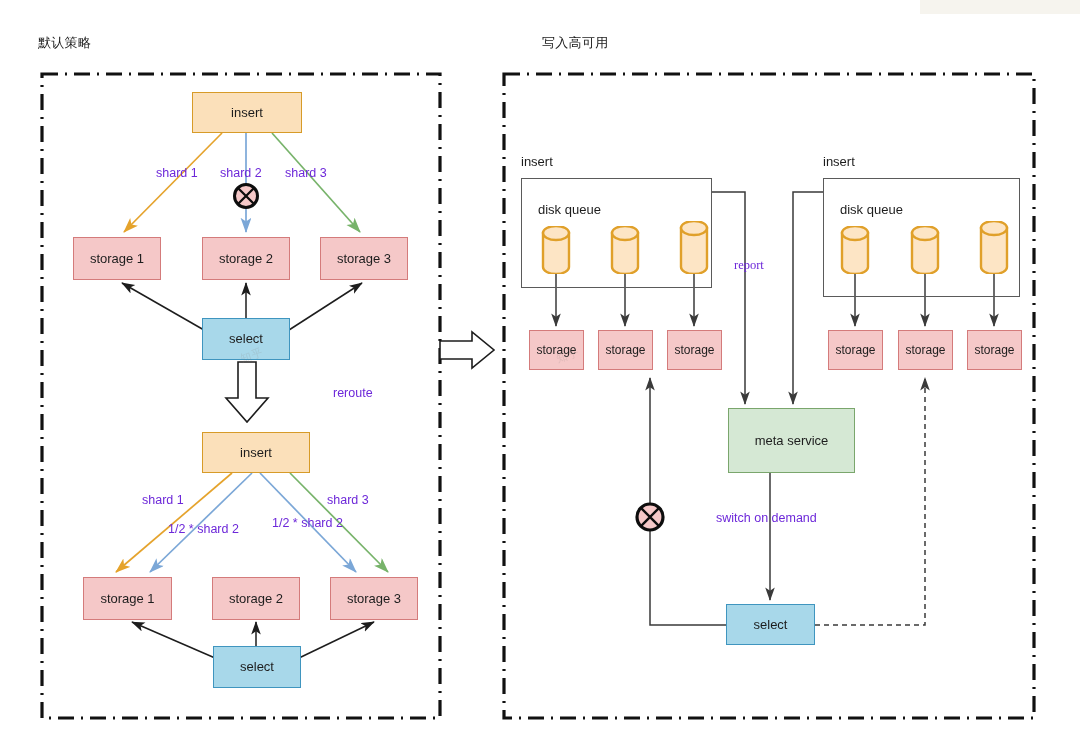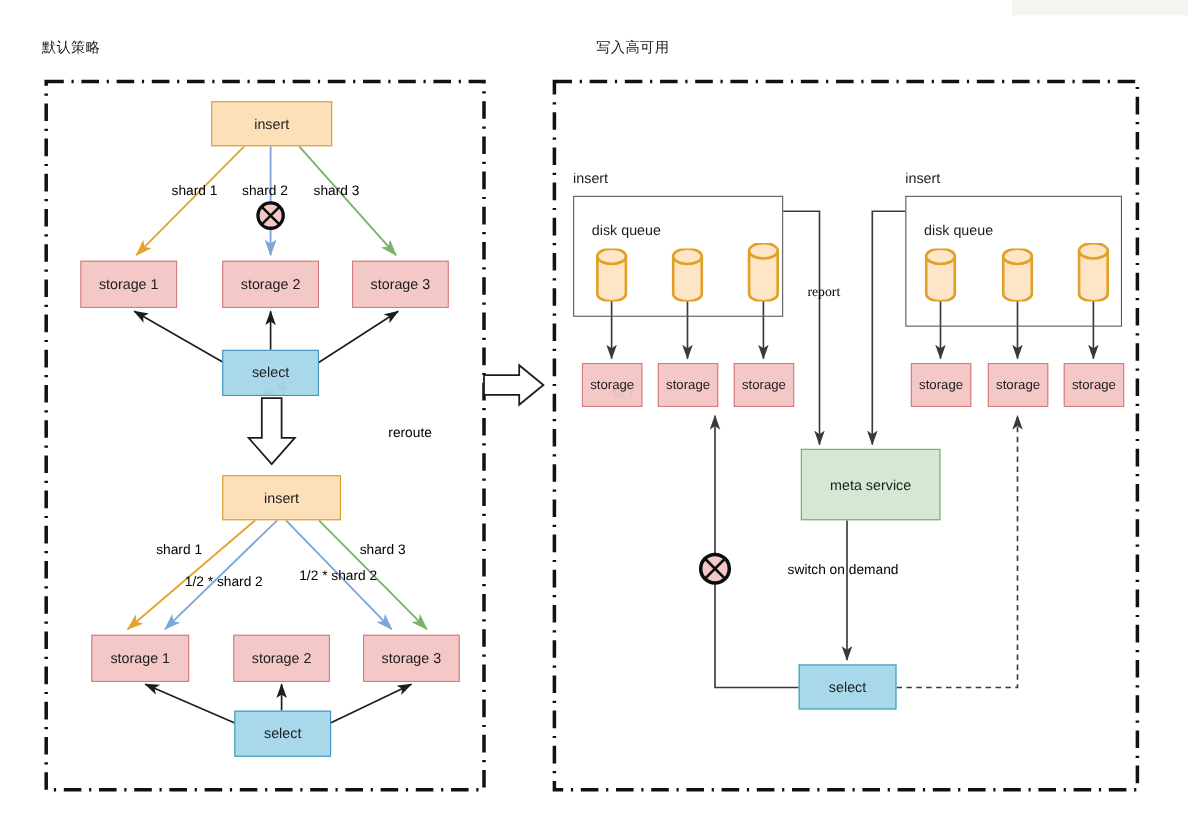--- a/index.html
+++ b/index.html
@@ -75,21 +75,21 @@
   }
   .plain-label {
     position: absolute;
     font-size: 13px;
     color: #1d1d1d;
     white-space: nowrap;
   }
   .edge-label {
     position: absolute;
     font-size: 12.5px;
-    color: #000000;
+    color: #6d28d9;
     white-space: nowrap;
   }
   .cyl {
     position: absolute;
   }
   .wm {
     position: absolute;
     font-size: 11px;
     color: rgba(140,130,120,0.18);
     transform: rotate(-18deg);
@@ -196,21 +196,21 @@
   <div class="node storage" style="left:83px; top:577px; width:89px; height:43px;">storage 1</div>
   <div class="node storage" style="left:212px; top:577px; width:88px; height:43px;">storage 2</div>
   <div class="node storage" style="left:330px; top:577px; width:88px; height:43px;">storage 3</div>
 
   <div class="node select" style="left:213px; top:646px; width:88px; height:42px;">select</div>
 
   <div class="edge-label" style="left:156px; top:166px;">shard 1</div>
   <div class="edge-label" style="left:220px; top:166px;">shard 2</div>
   <div class="edge-label" style="left:285px; top:166px;">shard 3</div>
 
-  <div class="edge-label" style="left:308px; top:386px;padding-left:45px;">reroute</div>
+  <div class="edge-label" style="left:288px; top:386px;padding-left:45px;">reroute</div>
 
   <div class="edge-label" style="left:142px; top:493px;">shard 1</div>
   <div class="edge-label" style="left:327px; top:493px;">shard 3</div>
   <div class="edge-label" style="left:168px; top:522px;">1/2 * shard 2</div>
   <div class="edge-label" style="left:272px; top:516px;">1/2 * shard 2</div>
 
   <div class="plain-label" style="left:521px; top:154px;">insert</div>
   <div class="group-box" style="left:521px; top:178px; width:191px; height:110px;"></div>
   <div class="plain-label" style="left:538px; top:202px;">disk queue</div>
 

